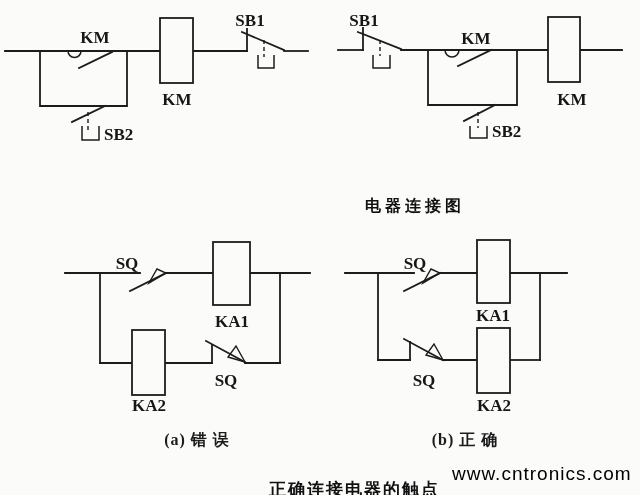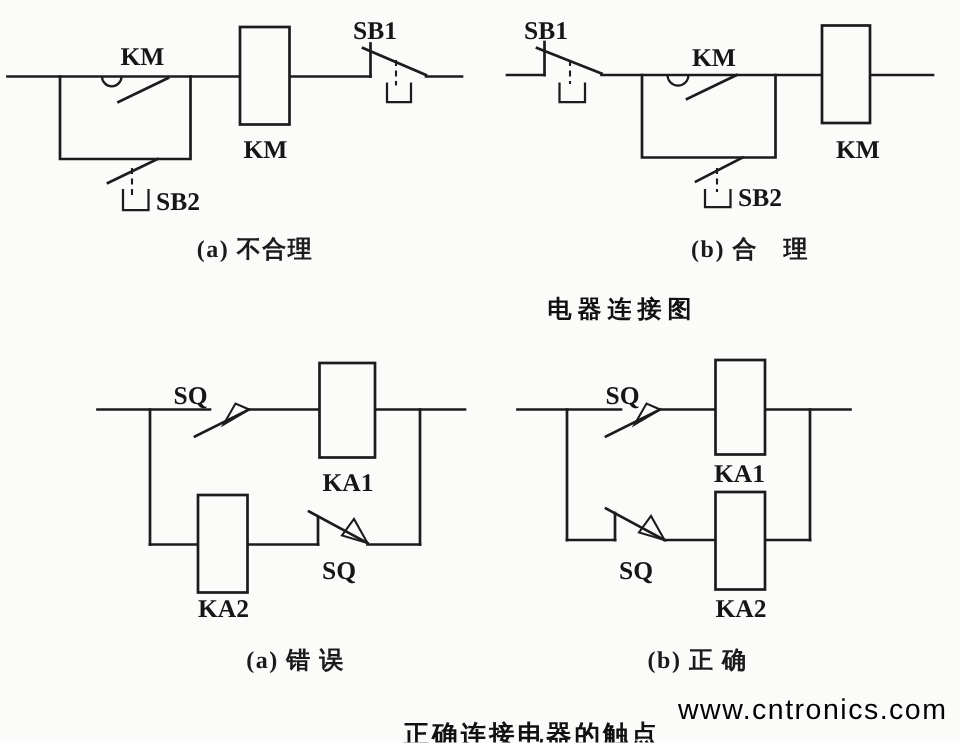--- a/index.html
+++ b/index.html
@@ -91,22 +91,20 @@
       <path class="dash" d="M478,112 V128"></path>
       <path class="thin" d="M470,126 V138 H487 V126"></path>
     </g>
     <rect class="coil" x="548" y="17" width="32" height="65"></rect>
     <text class="lbl" x="364" y="26" text-anchor="middle">SB1</text>
     <text class="lbl" x="476" y="44" text-anchor="middle">KM</text>
     <text class="lbl" x="572" y="105" text-anchor="middle">KM</text>
     <text class="lbl" x="492" y="137" text-anchor="start">SB2</text>
   </svg>
 
-  <div class="caption" style="left:90px;top:156px">(a) 不合理</div>
-  <div class="caption" style="left:420px;top:156px">(b) 合　理</div>
   <div class="sec-title" id="title-top">电器连接图</div>
 
   <svg class="circuit" style="left:60px;top:235px" width="260" height="185" viewBox="60 235 260 185">
     <g>
       <path class="wire" d="M65,273 H140"></path>
       <path class="wire" d="M166,273 H213"></path>
       <path class="wire" d="M250,273 H310"></path>
       <path class="wire" d="M100,273 V363"></path>
       <path class="wire" d="M100,363 H132"></path>
       <path class="wire" d="M165,363 H212"></path>

